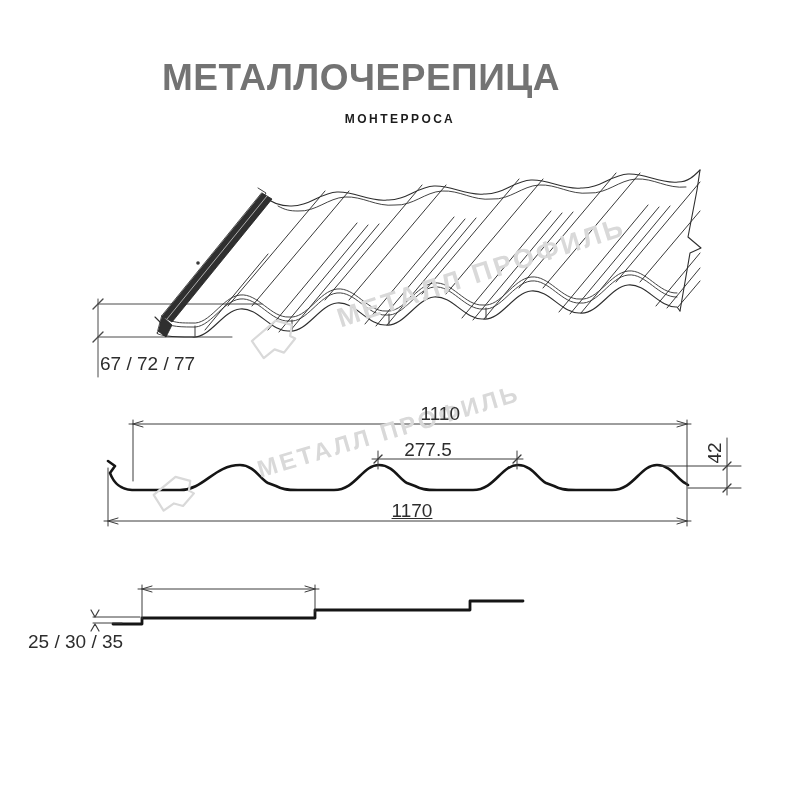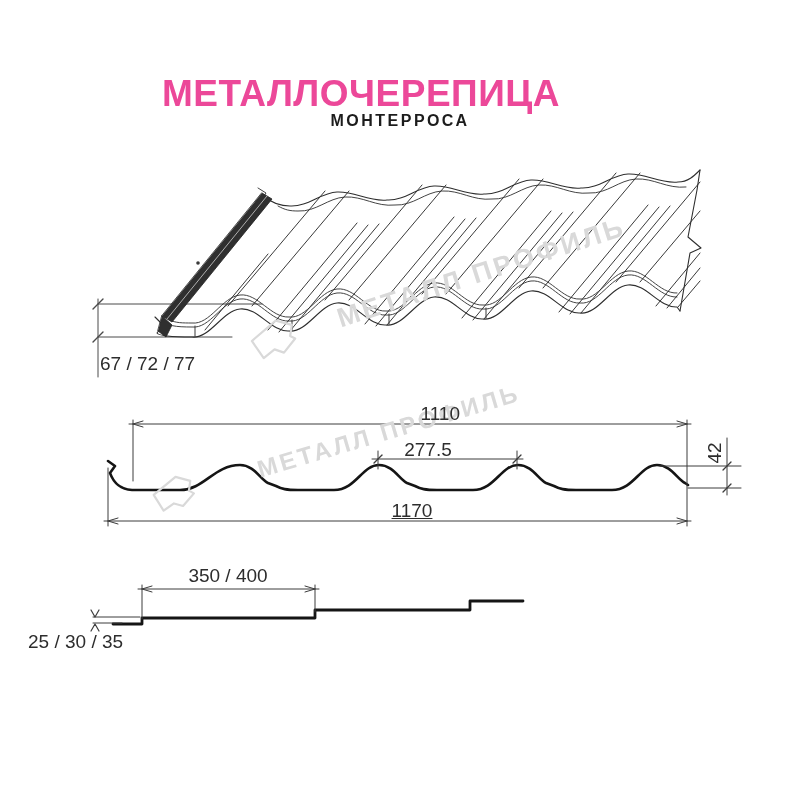--- a/index.html
+++ b/index.html
@@ -1,21 +1,21 @@
 <!DOCTYPE html>
 <html><head>
 <meta charset="utf-8">
 <style>
   html,body{margin:0;padding:0;background:#ffffff;}
   .page{position:relative;width:800px;height:800px;background:#ffffff;overflow:hidden;
         font-family:"Liberation Sans", sans-serif;color:#141414;}
-  .title{position:absolute;left:0;top:73px;width:722px;text-align:center;
-         font-size:37px;font-weight:800;letter-spacing:.5px;color:#ec4899;}
+  .title{position:absolute;left:0;top:57px;width:722px;text-align:center;
+         font-size:37px;font-weight:800;letter-spacing:.5px;color:#737373;}
   .subtitle{position:absolute;left:0;top:112px;width:800px;text-align:center;
-         font-size:16px;font-weight:600;letter-spacing:2.5px;color:#1c1c1c;}
+         font-size:12px;font-weight:600;letter-spacing:2.5px;color:#1c1c1c;}
   .lineart{position:absolute;left:0;top:0;}
   .dim{position:absolute;font-size:19px;font-weight:400;color:#2d2d2d;white-space:nowrap;}
   .dim.center{text-align:center;}
   .wm-text{position:absolute;font-weight:700;color:#d9d9d9;white-space:nowrap;
            transform-origin:0 50%;letter-spacing:3px;}
   .wm1{left:338px;top:303px;font-size:27px;line-height:32px;transform:rotate(-18deg);}
   .wm2{left:258px;top:455px;font-size:24px;line-height:30px;transform:rotate(-16.5deg);}
   .rot90{transform:rotate(-90deg);transform-origin:center center;}
 </style>
 </head>
@@ -169,17 +169,16 @@
   <div class="dim" style="left:100px;top:353px;">67 / 72 / 77</div>
 
   <div class="dim center" style="left:360px;top:403px;width:100px;text-align:right;">1110</div>
 
   <div class="dim center" style="left:378px;top:439px;width:100px;">277.5</div>
 
   <div class="dim center rot90" style="left:695px;top:442px;width:40px;">42</div>
 
   <div class="dim center" style="left:362px;top:500px;width:100px;text-decoration:underline;">1170</div>
 
-  <div class="dim center" style="left:168px;top:565px;width:120px;">350 / 400</div>
 
   <div class="dim" style="left:28px;top:631px;">25 / 30 / 35</div>
 
 </div>
 
 </body></html>

